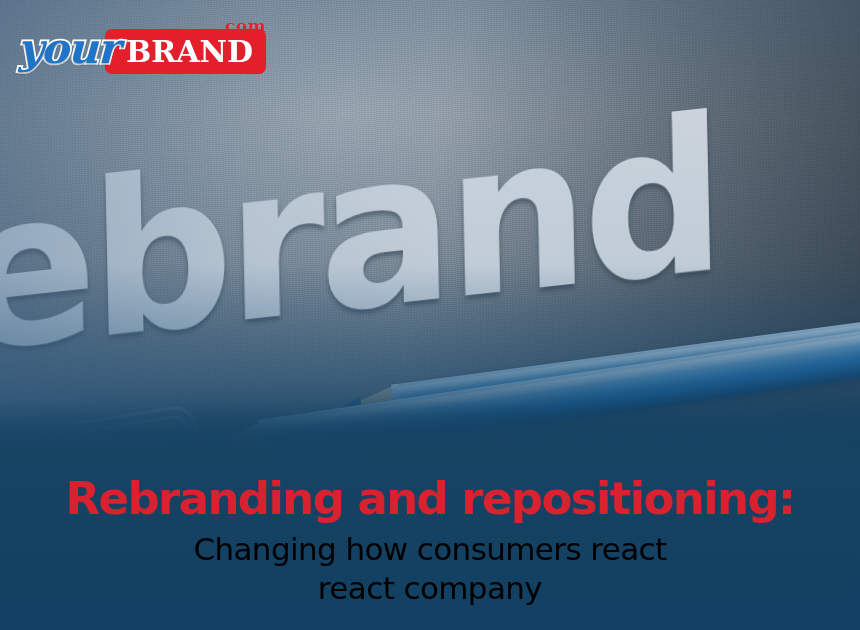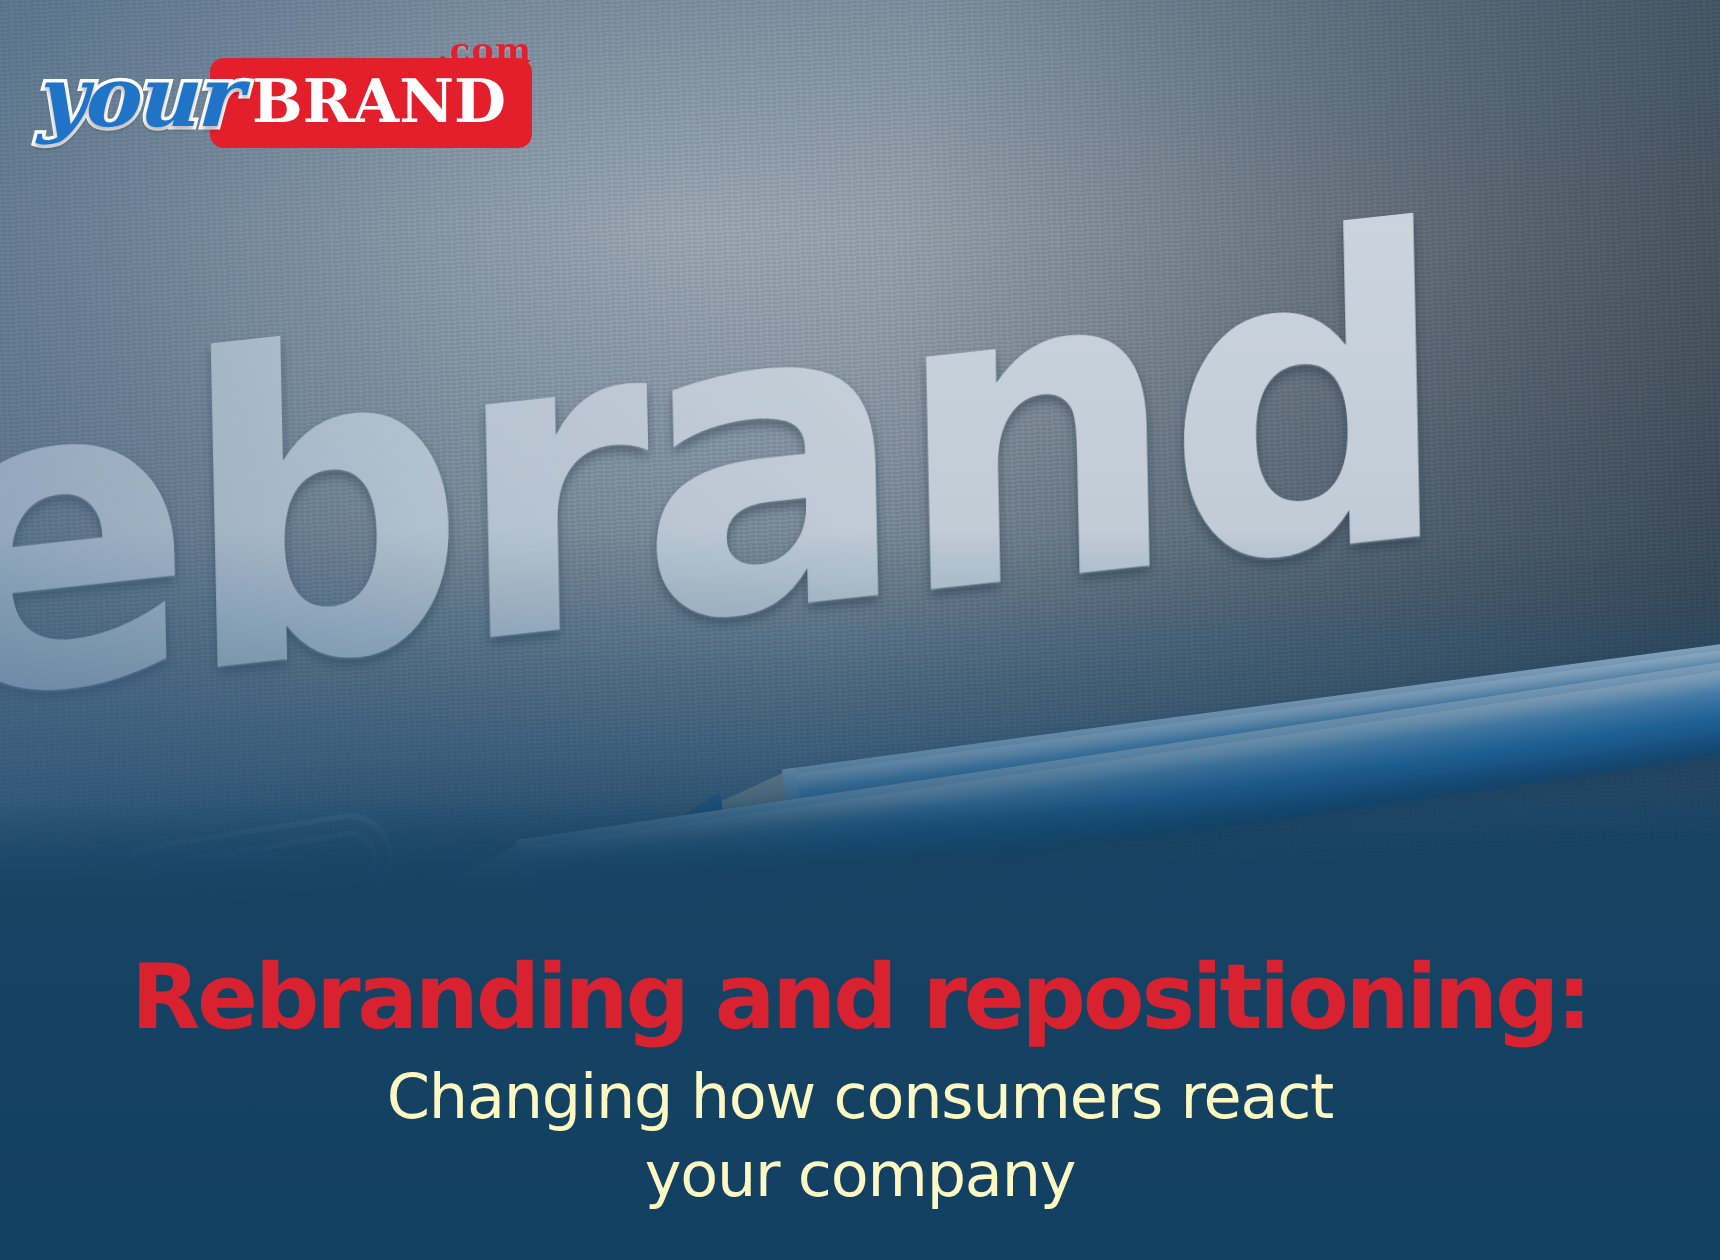--- a/index.html
+++ b/index.html
@@ -192,21 +192,21 @@
     color:#d8222f;
     white-space:nowrap;
     margin-bottom:9px;
   }
   .subtitle{
     font-family:"DejaVu Sans", sans-serif;
     font-weight:400;
     font-size:31px;
     line-height:1.26;
     letter-spacing:-.6px;
-    color:#fef9c3;
+    color:#000000;
   }
   .subtitle .l2{ display:block; }
 
   
   .logo{
     position:absolute; left:16px; top:10px;
     width:252px; height:70px;
   }
   .logo-dotcom{
     position:absolute; right:2px; top:6px;
@@ -291,21 +291,21 @@
     <div class="blue-grade-left"></div>
   </div>
 
   <div class="caption-fade"></div>
   <div class="caption"></div>
 
   <div class="text-block">
     <div class="headline">Rebranding and repositioning:</div>
     <div class="subtitle">
       <span class="l1">Changing how consumers react</span>
-      <span class="l2">your company</span>
+      <span class="l2">react company</span>
     </div>
   </div>
 
   <div class="logo">
     <div class="logo-dotcom">.com</div>
     <div class="logo-redbox"></div>
     <div class="logo-brand">BRAND</div>
     <div class="logo-your">your</div>
   </div>
 

